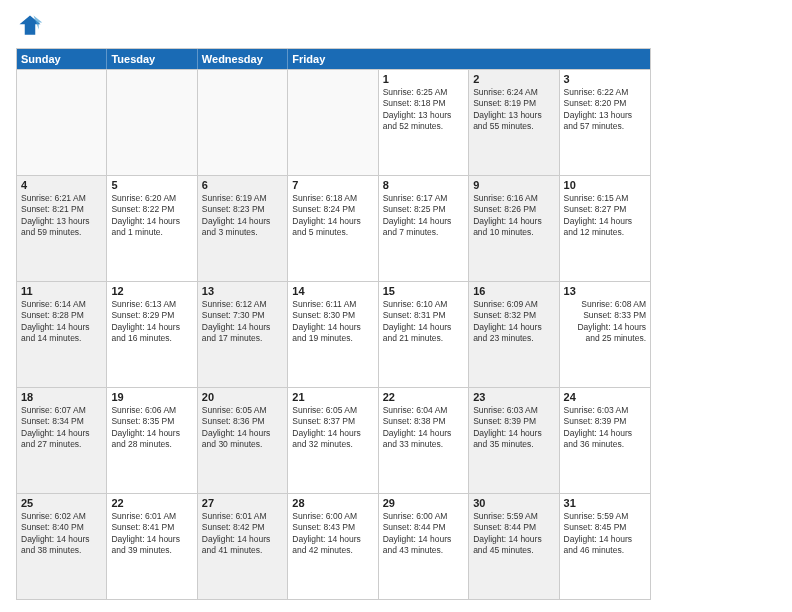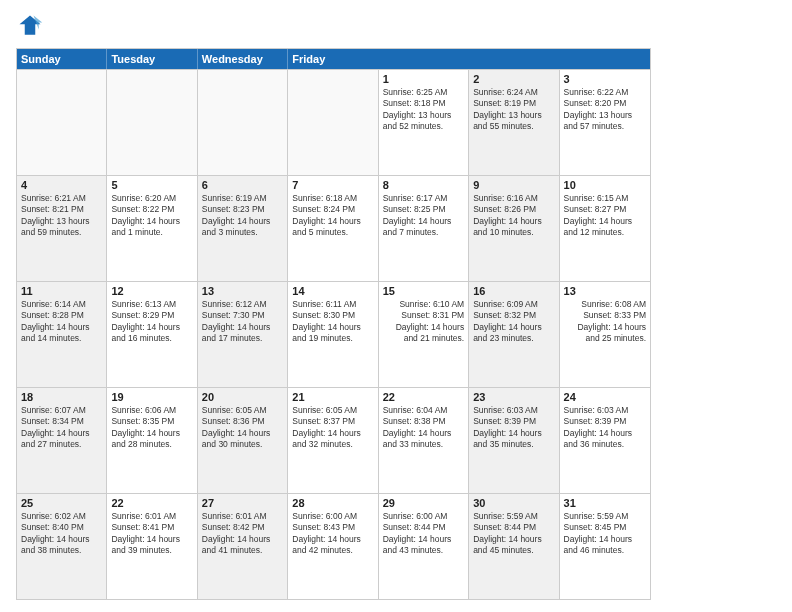--- a/index.html
+++ b/index.html
@@ -238,21 +238,21 @@
           </div>
           <div class="cal-cell">
             <div class="day-number">14</div>
             <div class="day-detail" style="white-space: pre-line;">Sunrise: 6:11 AM
 Sunset: 8:30 PM
 Daylight: 14 hours
 and 19 minutes.</div>
           </div>
           <div class="cal-cell">
             <div class="day-number">15</div>
-            <div class="day-detail" style="white-space: pre-line; text-align: right;">Sunrise: 6:10 AM
+            <div class="day-detail" style="white-space: pre-line;">Sunrise: 6:10 AM
 Sunset: 8:31 PM
 Daylight: 14 hours
 and 21 minutes.</div>
           </div>
           <div class="cal-cell shaded">
             <div class="day-number">16</div>
             <div class="day-detail" style="white-space: pre-line;">Sunrise: 6:09 AM
 Sunset: 8:32 PM
 Daylight: 14 hours
 and 23 minutes.</div>

